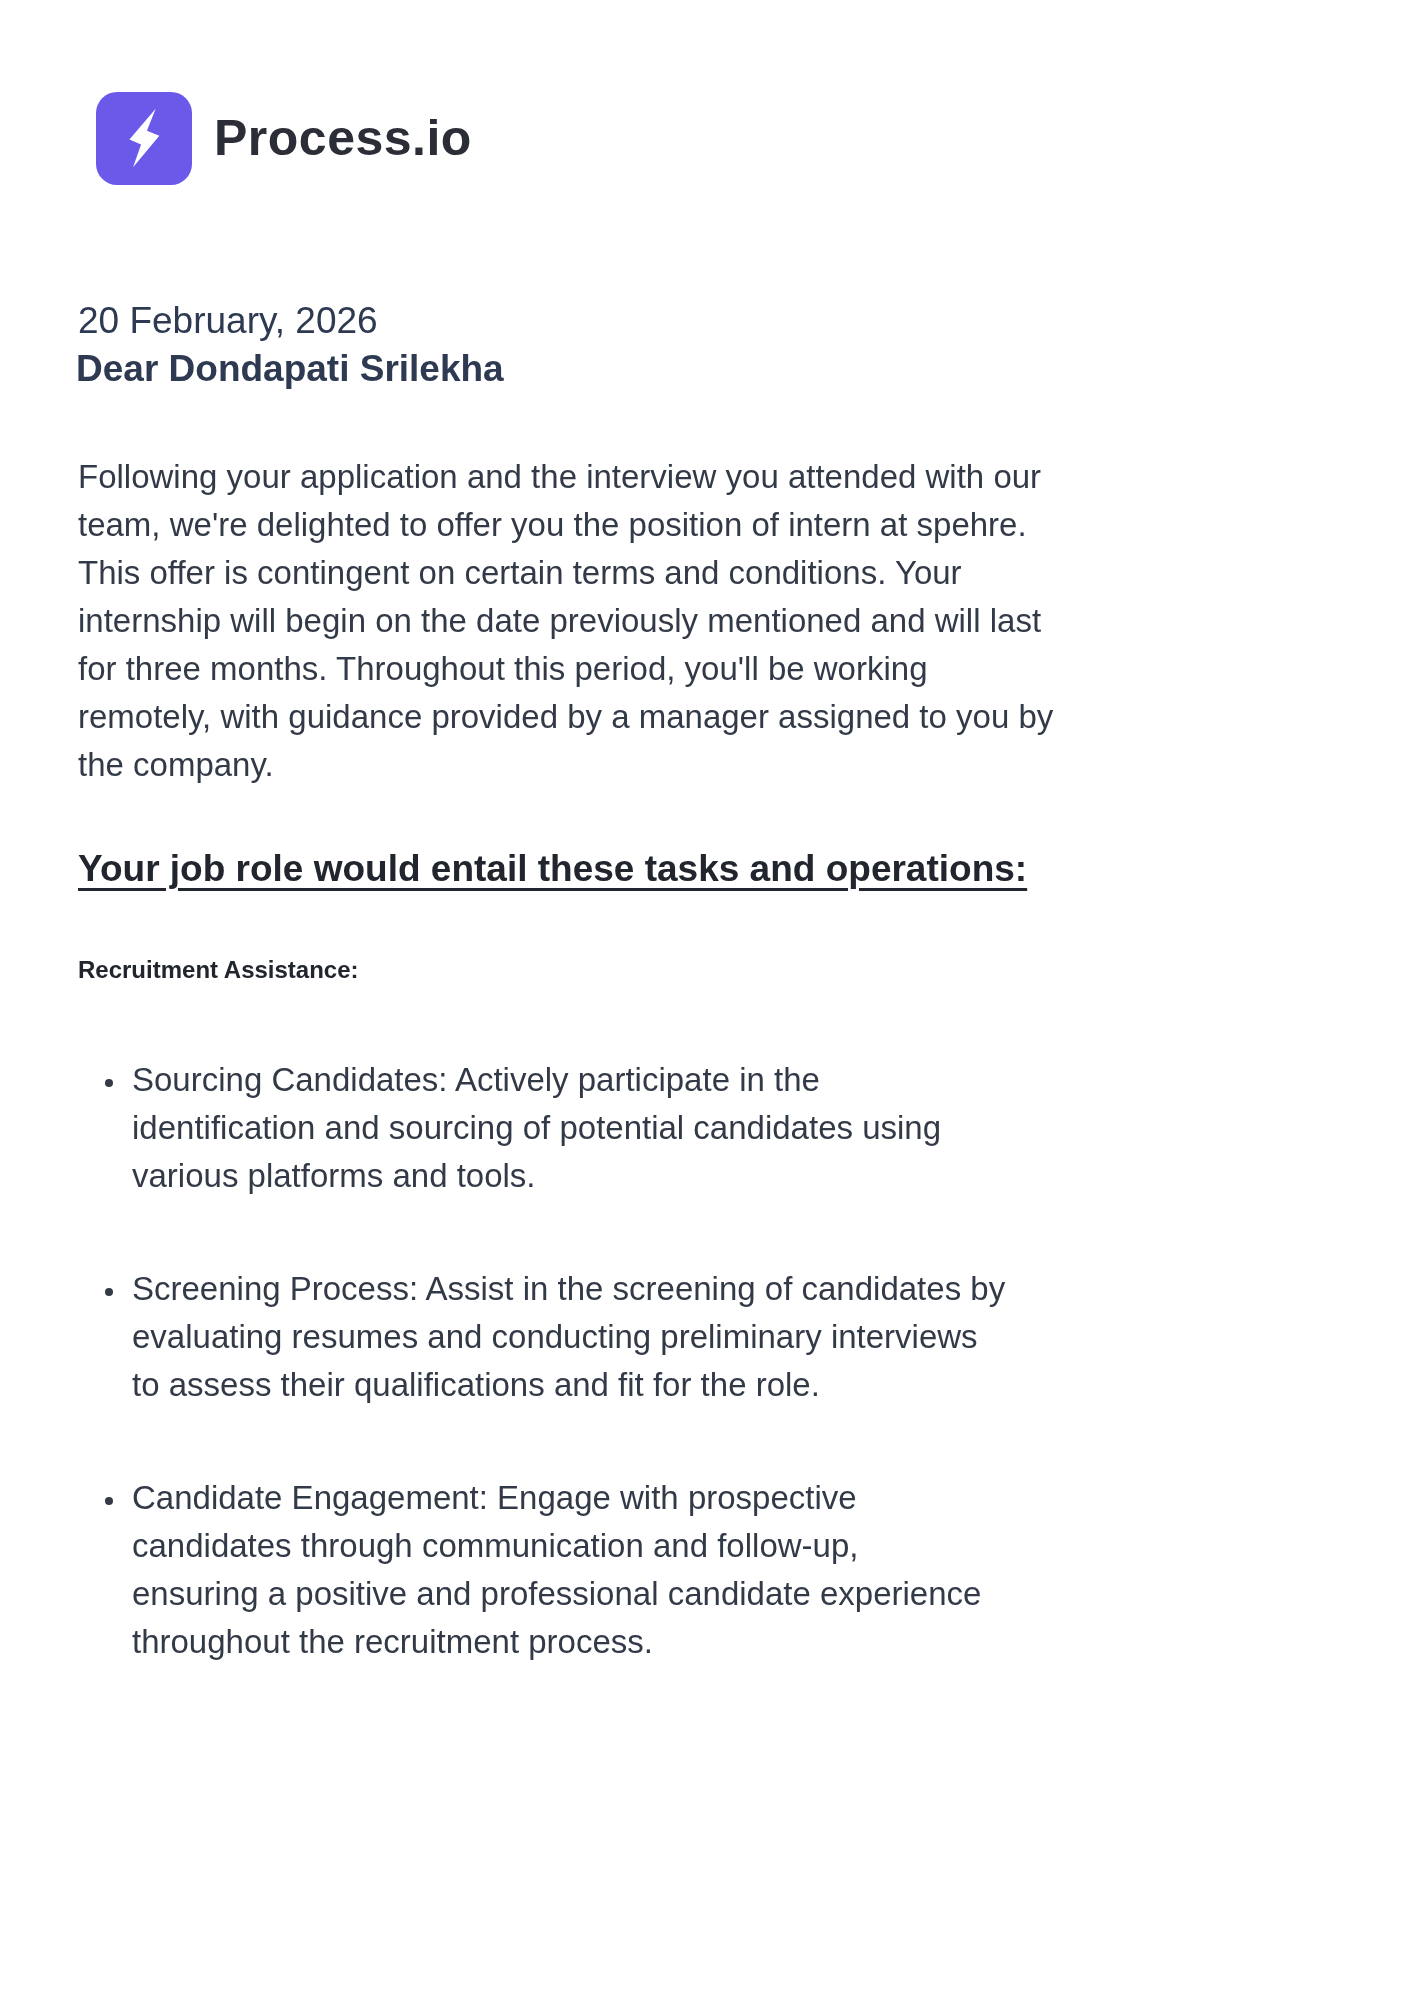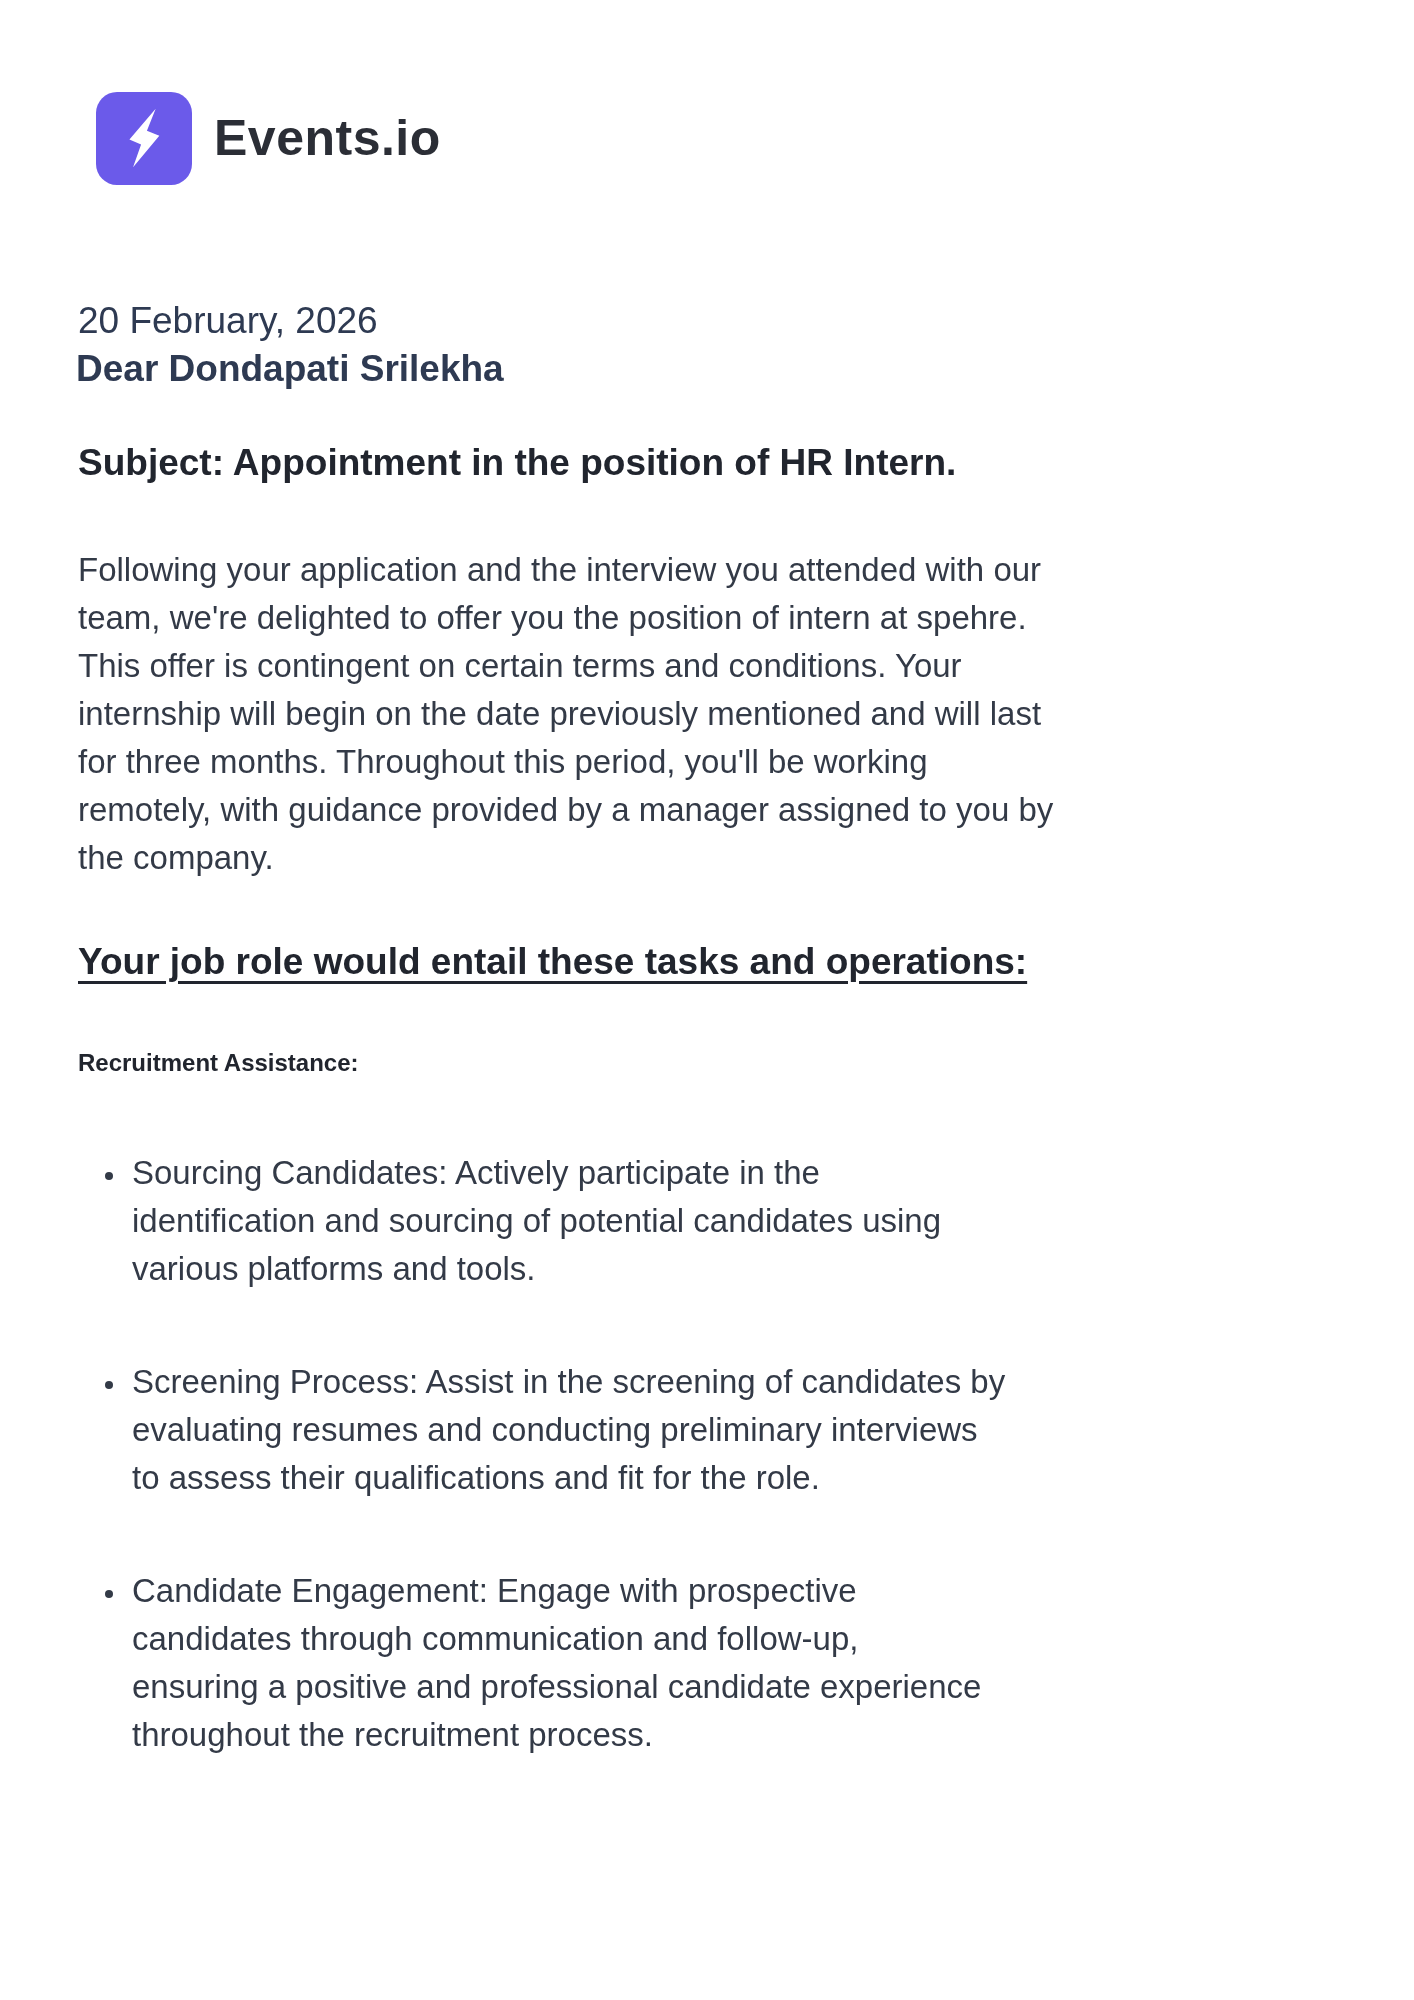--- a/index.html
+++ b/index.html
@@ -101,28 +101,27 @@
 <body>
 
 <div class="page">
 
   <header class="brand">
     <span class="logo">
       <svg viewBox="0 0 96 96" xmlns="http://www.w3.org/2000/svg" aria-hidden="true">
         <polygon points="64,8 28,50 44,57 33,88 69,45 52,38" fill="#ffffff"></polygon>
       </svg>
     </span>
-    <span class="brand-name">Events.io</span>
+    <span class="brand-name">Process.io</span>
   </header>
 
   <div class="date-line">20 February, 2026</div>
 
   <div class="greeting-line">Dear Dondapati Srilekha</div>
 
-  <div class="subject">Subject: Appointment in the position of HR Intern.</div>
 
   <p class="body-par">Following your application and the interview you attended with our
 team, we're delighted to offer you the position of intern at spehre.
 This offer is contingent on certain terms and conditions. Your
 internship will begin on the date previously mentioned and will last
 for three months. Throughout this period, you'll be working
 remotely, with guidance provided by a manager assigned to you by
 the company.</p>
 
   <h2 class="tasks-heading">Your job role would entail these tasks and operations:</h2>

